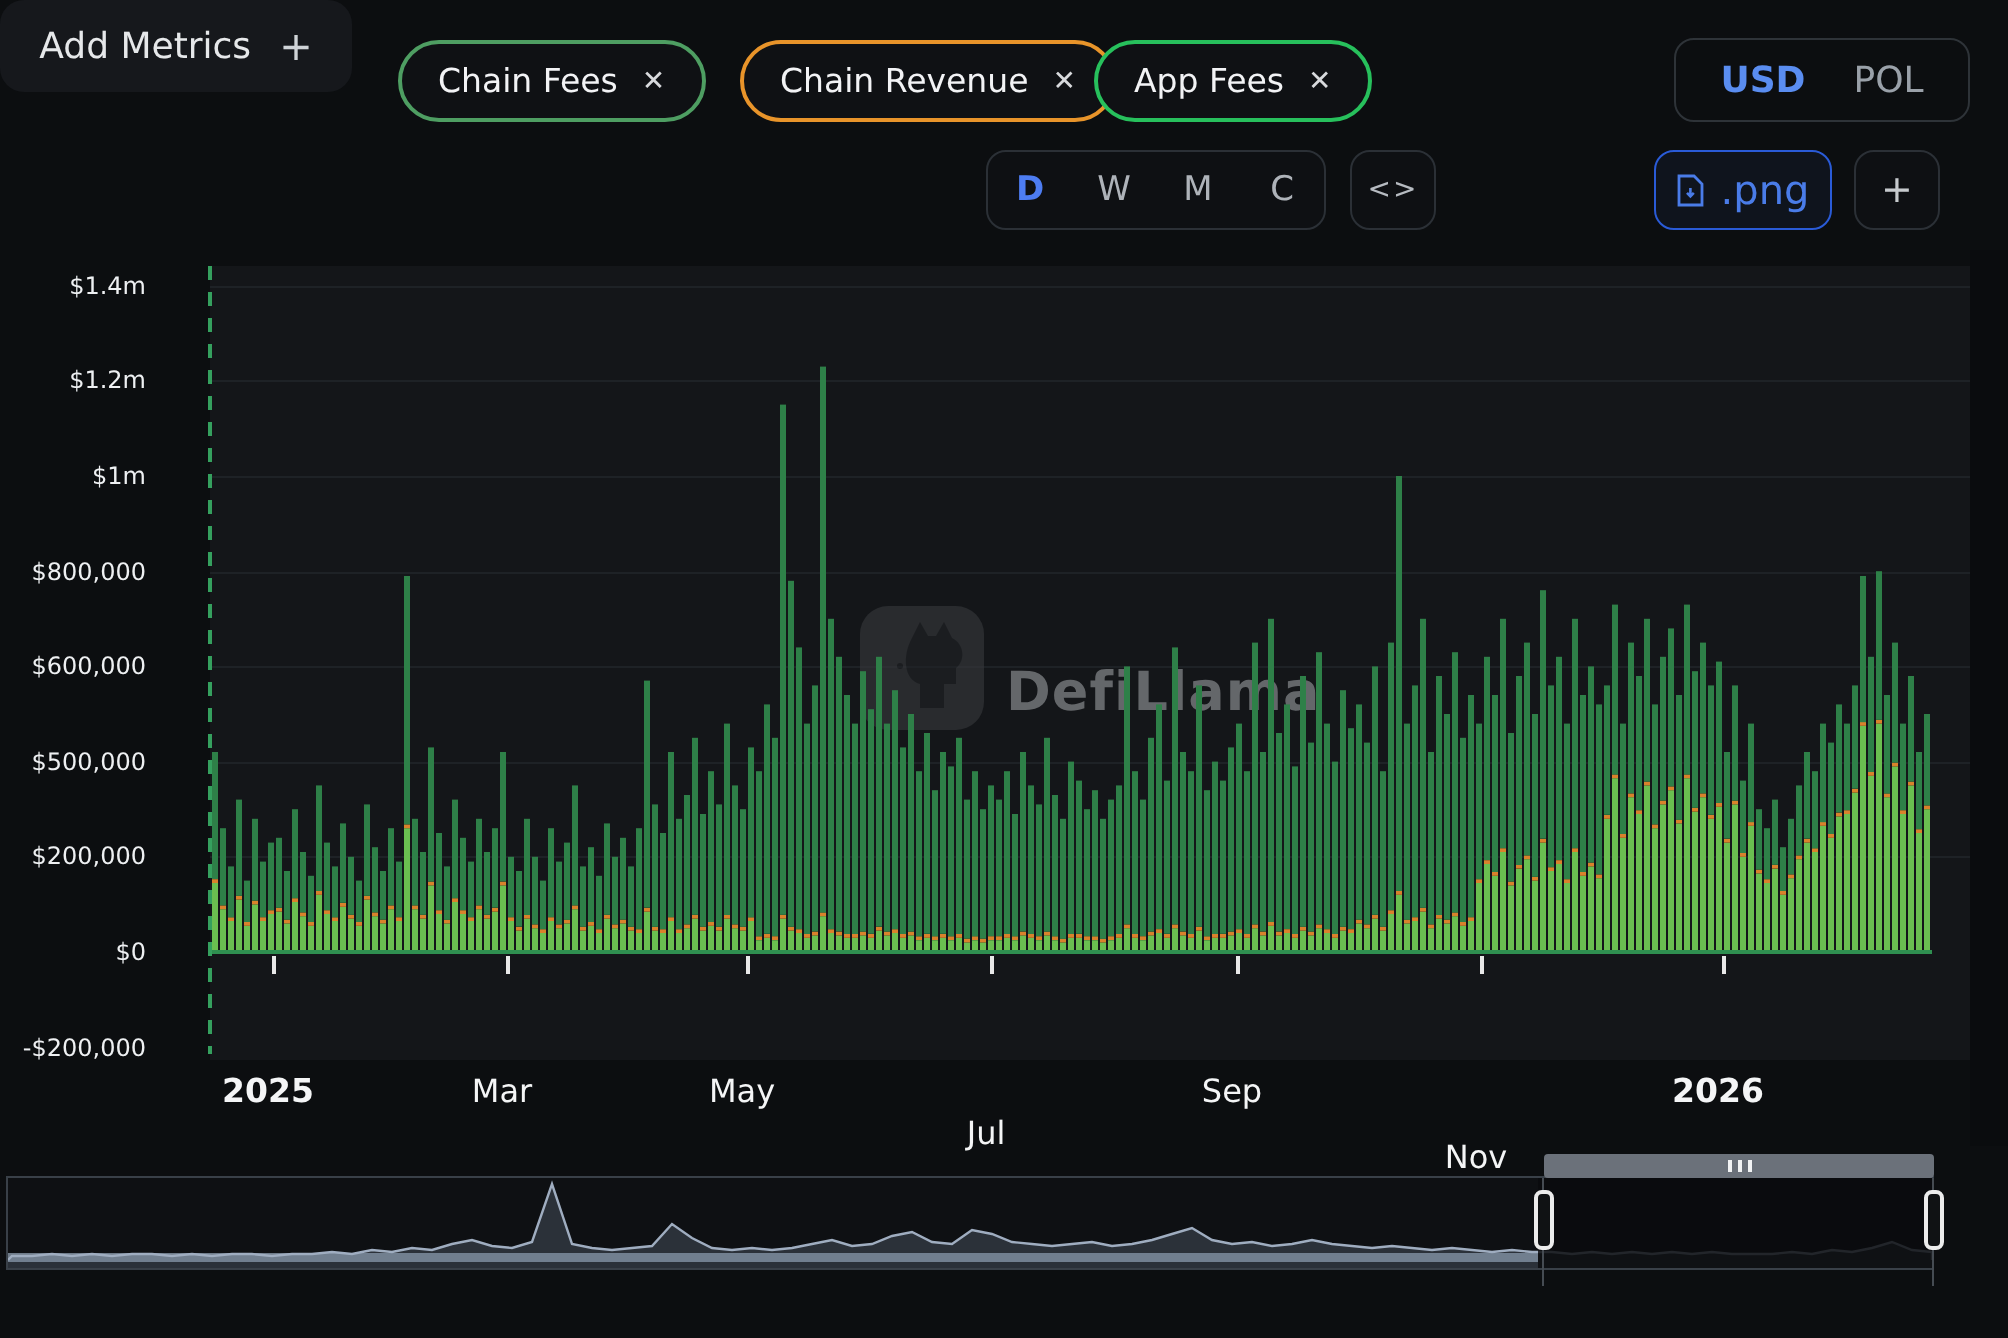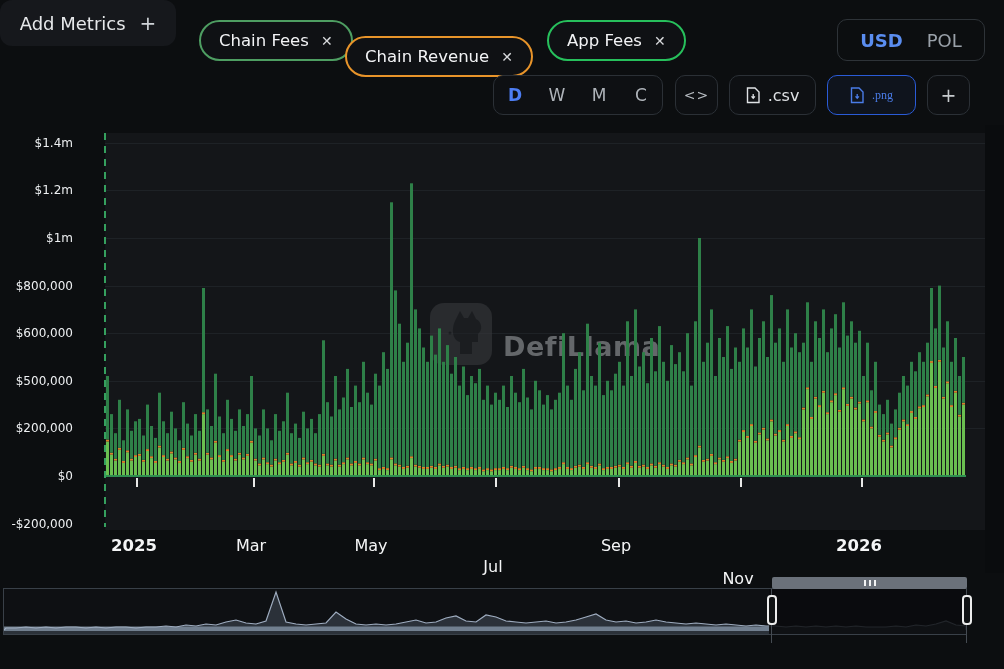--- a/index.html
+++ b/index.html
@@ -35,21 +35,21 @@
   
   .tgroup {
     top:75px; height:40px; border:1px solid #2b3036; border-radius:10px;
     background:#0e1013; display:flex; align-items:center; justify-content:center;
   }
   .intervals { left:493px; width:170px; }
   .intervals span { flex:1; text-align:center; font-size:17px; color:#aeb3b9; cursor:pointer; }
   .intervals span.active { color:#4d7df2; font-weight:bold; }
   .btn-embed { left:675px; width:43px; color:#b6bbc1; font-size:14px; letter-spacing:1px; cursor:pointer; }
   .btn-csv { left:729px; width:87px; gap:8px; color:#dfe2e5; font-size:16px; cursor:pointer; }
-  .btn-png { left:827px; width:89px; gap:8px; color:#4a7ce8; font-size:12px; border-color:#2a5bd7; background:#0f141d; cursor:pointer;font-family:Liberation Serif, serif; }
+  .btn-png { left:827px; width:89px; gap:8px; color:#4a7ce8; font-size:20px; border-color:#2a5bd7; background:#0f141d; cursor:pointer; }
   .btn-plus { left:927px; width:43px; color:#c6cacd; font-size:19px; cursor:pointer; }
   .ficon { width:14px; height:17px; }
 
   
   .right-strip { left:985px; top:125px; width:19px; height:448px; background:#0a0c0e; }
   .chart-bg { left:105px; top:133px; width:880px; height:397px; background:#141619; }
   .gridline { left:0; width:880px; height:1px; background:#1e2226; }
   .baseline { left:0; top:342px; width:861px; height:2px; background:#2f8f50; }
   .dash-axis {
     left:104px; top:133px; width:2px; height:394px;
@@ -79,21 +79,21 @@
 
   <div class="abs add-metrics">
     <span>Add Metrics</span>
     <span class="plus">+</span>
   </div>
 
   <div class="abs pill" style="left: 199px; border-color: rgb(78, 158, 98);">
     <span>Chain Fees</span>
     <span class="x">✕</span>
   </div>
-  <div class="abs pill" style="left: 345px; border-color: rgb(232, 148, 42); margin-top: 16px;">
+  <div class="abs pill" style="left: 370px; border-color: rgb(232, 148, 42);">
     <span>Chain Revenue</span>
     <span class="x">✕</span>
   </div>
   <div class="abs pill" style="left: 547px; border-color: rgb(39, 192, 92);">
     <span>App Fees</span>
     <span class="x">✕</span>
   </div>
 
   <div class="abs currency">
     <span class="sel">USD</span>
@@ -101,27 +101,20 @@
   </div>
 
   <div class="abs tgroup intervals">
     <span class="active">D</span>
     <span>W</span>
     <span>M</span>
     <span>C</span>
   </div>
   <div class="abs tgroup btn-embed">
     <span>&lt;&gt;</span>
-  </div>
-  <div class="abs tgroup btn-csv">
-    <svg class="ficon" viewBox="0 0 14 17">
-      <path d="M1.5 1 H9 L13 5 V15.5 H1.5 Z" fill="none" stroke="#dfe2e5" stroke-width="1.4"></path>
-      <path d="M7.2 7 v4 M5.5 9.4 l1.7 1.8 1.7-1.8" fill="none" stroke="#dfe2e5" stroke-width="1.3"></path>
-    </svg>
-    <span>.csv</span>
   </div>
   <div class="abs tgroup btn-png">
     <svg class="ficon" viewBox="0 0 14 17">
       <path d="M1.5 1 H9 L13 5 V15.5 H1.5 Z" fill="none" stroke="#4a7ce8" stroke-width="1.4"></path>
       <path d="M7.2 7 v4 M5.5 9.4 l1.7 1.8 1.7-1.8" fill="none" stroke="#4a7ce8" stroke-width="1.3"></path>
     </svg>
     <span>.png</span>
   </div>
   <div class="abs tgroup btn-plus">
     <span>+</span>

